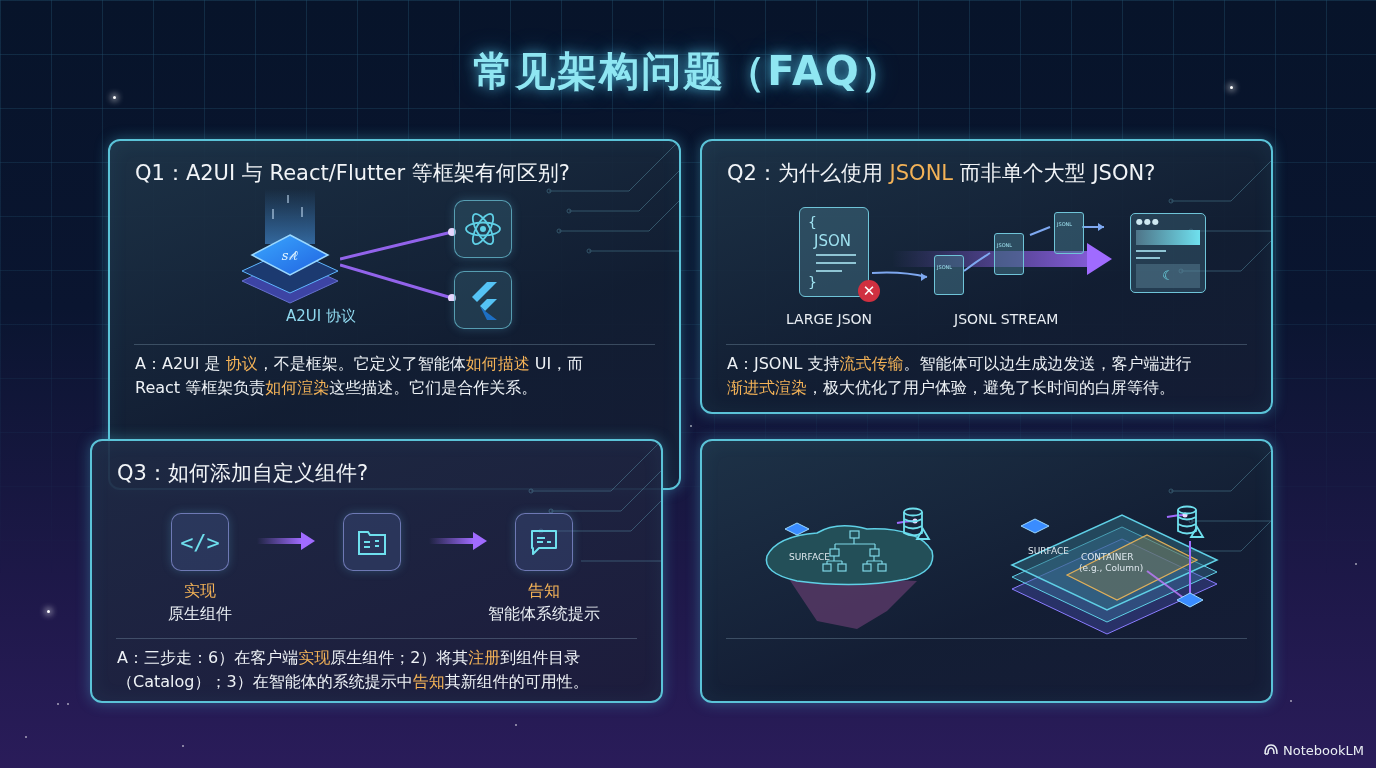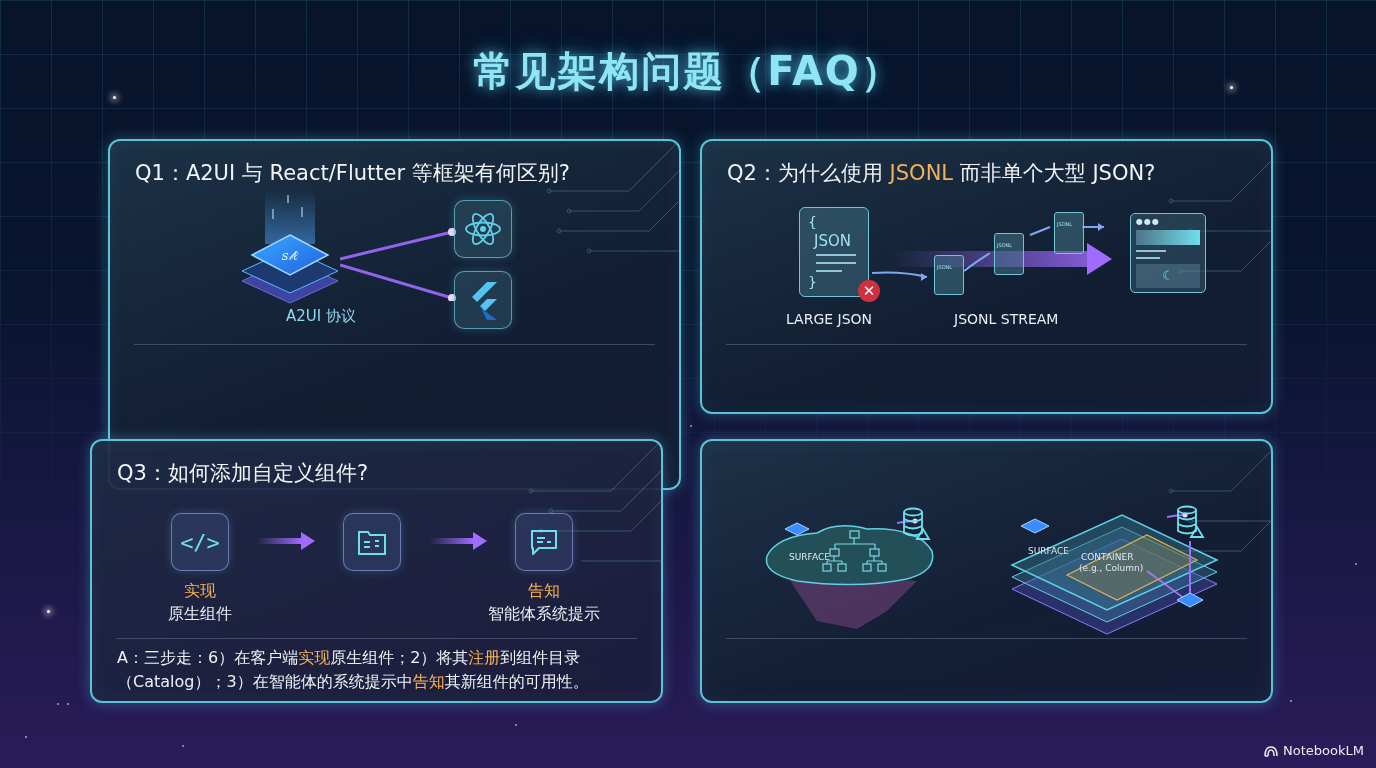--- a/index.html
+++ b/index.html
@@ -58,21 +58,21 @@
     position: absolute; width: 58px; height: 58px; border-radius: 10px;
     border: 1.5px solid rgba(110,200,220,0.7);
     background: rgba(60,110,130,0.35);
     box-shadow: 0 0 10px rgba(100,190,230,0.25);
     display: flex; align-items: center; justify-content: center;
   }
   .icon-box.violet { border-color: rgba(140,150,220,0.7); background: rgba(70,90,140,0.35); }
 
   .footer-brand {
     position: absolute; right: 12px; bottom: 10px;
-    font-size: 13px; color: #e9eef3; display: flex; align-items: center; gap: 5px;
+    font-size: 13px; color: #e9eef3; display: flex; gap: 5px;
   }
 </style>
 </head>
 <body>
 
 <div class="grid"></div>
 
 <div class="star" style="left:113px;top:96px"></div>
 <div class="star" style="left:1230px;top:86px"></div>
 <div class="star" style="left:47px;top:610px"></div>
@@ -143,20 +143,24 @@
   </div>
   <div class="icon-box" style="left:344px;top:130px">
     <svg width="36" height="40" viewBox="0 0 36 40">
       <path d="M22 2 L32 2 L12 22 L7 17 Z" fill="#55c3f5"></path>
       <path d="M22 19 L32 19 L20 31 L15 26 Z" fill="#55c3f5"></path>
       <path d="M15 26 L20 31 L32 40 L22 40 Z" fill="#1d6fc4"></path>
     </svg>
   </div>
 
   <div class="divider" style="top:203px"></div>
+  <div class="card-a" style="top:211px">
+    <span>A：A2UI 是 </span><span class="hl">协议</span><span>，不是框架。它定义了智能体</span><span class="hl">如何描述</span><span> UI，而</span><br>
+    <span>React 等框架负责</span><span class="hl">如何渲染</span><span>这些描述。它们是合作关系。</span>
+  </div>
 </div>
 
 <div class="card" style="left:700px;top:139px;height:275px">
   <svg class="circuit" viewBox="0 0 190 200">
     <g stroke="#6fb7cc" stroke-width="1" fill="none">
       <path d="M90 60 H150 L190 20"></path>
         <path d="M110 90 H190"></path>
         <path d="M100 130 H160 L190 100"></path>
       <circle cx="90" cy="60" r="2"></circle>
         <circle cx="110" cy="90" r="2"></circle>
@@ -201,20 +205,24 @@
 
   <div style="position:absolute;left:428px;top:72px;width:76px;height:80px;border:1.5px solid #6fc4d8;border-radius:5px;background:rgba(60,100,120,0.45)">
     <div style="position:absolute;left:5px;top:3px;font-size:8px;color:#cfe9f2;letter-spacing:1px">●●●</div>
     <div style="position:absolute;left:5px;top:16px;width:64px;height:15px;background:linear-gradient(90deg,rgba(120,170,190,0.5),#6fe0ee)"></div>
     <div style="position:absolute;left:5px;top:36px;width:30px;height:2px;background:#8fc5d4"></div>
     <div style="position:absolute;left:5px;top:43px;width:24px;height:2px;background:#8fc5d4"></div>
     <div style="position:absolute;left:5px;top:50px;width:64px;height:24px;background:rgba(120,170,190,0.3);color:#6fe0ee;font-size:13px;text-align:center;line-height:24px">☾</div>
   </div>
 
   <div class="divider" style="top:203px"></div>
+  <div class="card-a" style="top:211px">
+    <span>A：JSONL 支持</span><span class="hl">流式传输</span><span>。智能体可以边生成边发送，客户端进行</span><br>
+    <span class="hl">渐进式渲染</span><span>，极大优化了用户体验，避免了长时间的白屏等待。</span>
+  </div>
 </div>
 
 <div class="card purple" style="left:90px;top:439px;height:264px">
   <svg class="circuit" viewBox="0 0 190 200">
     <g stroke="#6fb7cc" stroke-width="1" fill="none">
       <path d="M60 50 H140 L190 0"></path>
         <path d="M80 70 H150 L190 30"></path>
         <path d="M70 90 H160 L190 60"></path>
         <path d="M110 120 H190"></path>
       <circle cx="60" cy="50" r="2"></circle>

